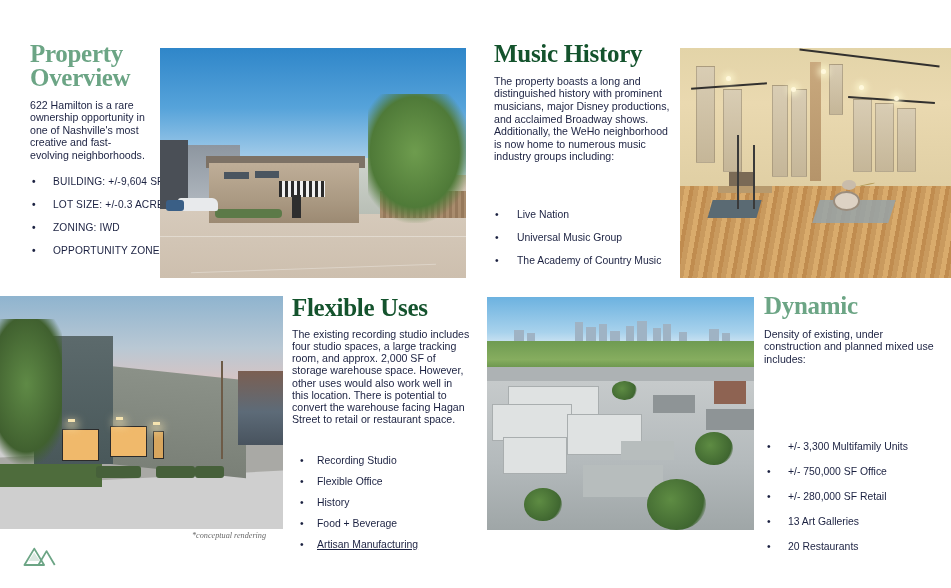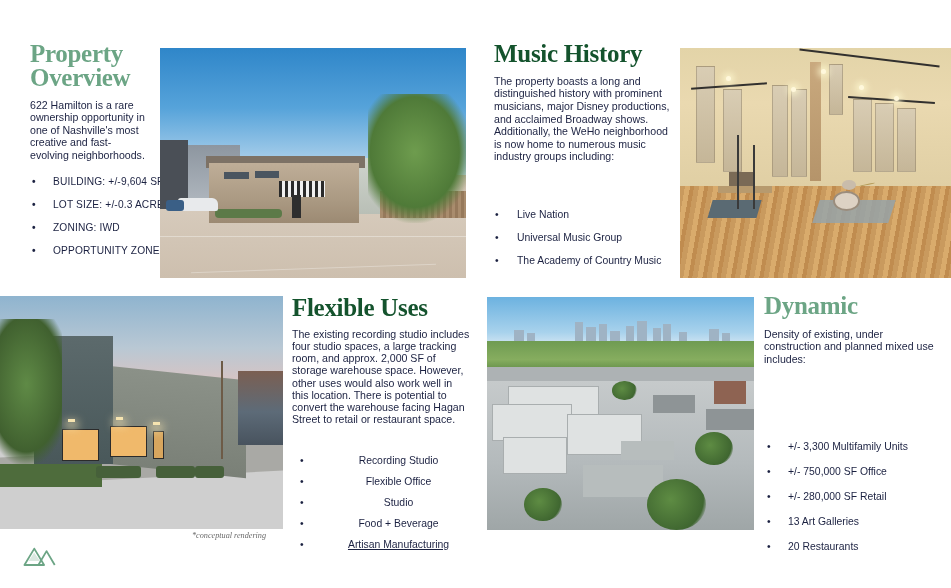--- a/index.html
+++ b/index.html
@@ -303,24 +303,24 @@
     </div>
   </div>
 
   <div style="position:absolute;left:292px;top:296px;width:180px;">
     <div class="heading navy" style="font-size:25px;">
       <span class="ln">Flexible Uses</span>
     </div>
     <p class="body-copy tight" style="margin-top:8px;width:178px;">The existing recording studio includes four studio spaces, a large tracking room, and approx. 2,000 SF of storage warehouse space. However, other uses would also work well in this location. There is potential to convert the warehouse facing Hagan Street to retail or restaurant space.</p>
   </div>
 
-  <ul class="blist" style="position:absolute;left:300px;top:455px;width:180px;text-align:center;">
+  <ul class="blist" style="position:absolute;left:300px;top:455px;width:180px;">
     <li style="margin-bottom:9px;padding-left:17px;">Recording Studio</li>
     <li style="margin-bottom:9px;padding-left:17px;">Flexible Office</li>
-    <li style="margin-bottom:9px;padding-left:17px;">Studio</li>
+    <li style="margin-bottom:9px;padding-left:17px;">History</li>
     <li style="margin-bottom:9px;padding-left:17px;">Food + Beverage</li>
     <li style="padding-left:17px;text-decoration:underline;">Artisan Manufacturing</li>
   </ul>
 
   <div class="photo p3">
     <div class="sky"></div>
     <div class="road"></div>
     <div class="walk"></div>
     <div class="mass2"></div>
     <div class="mass"></div>

